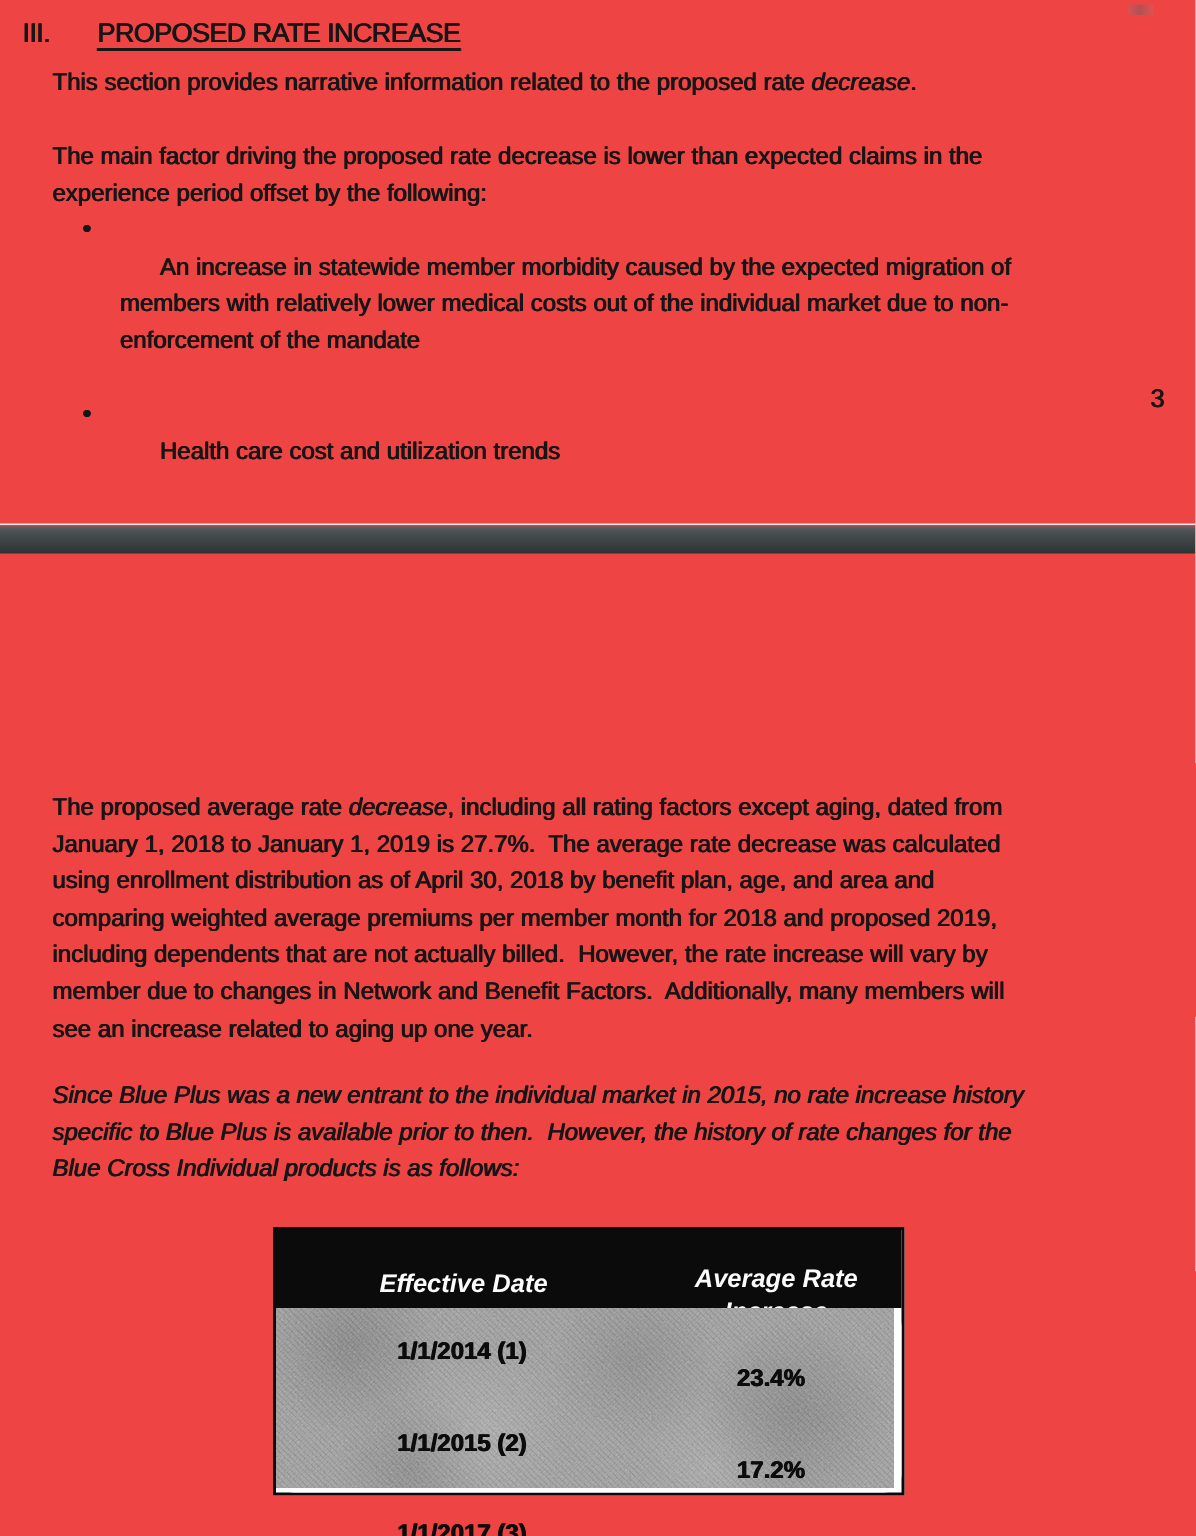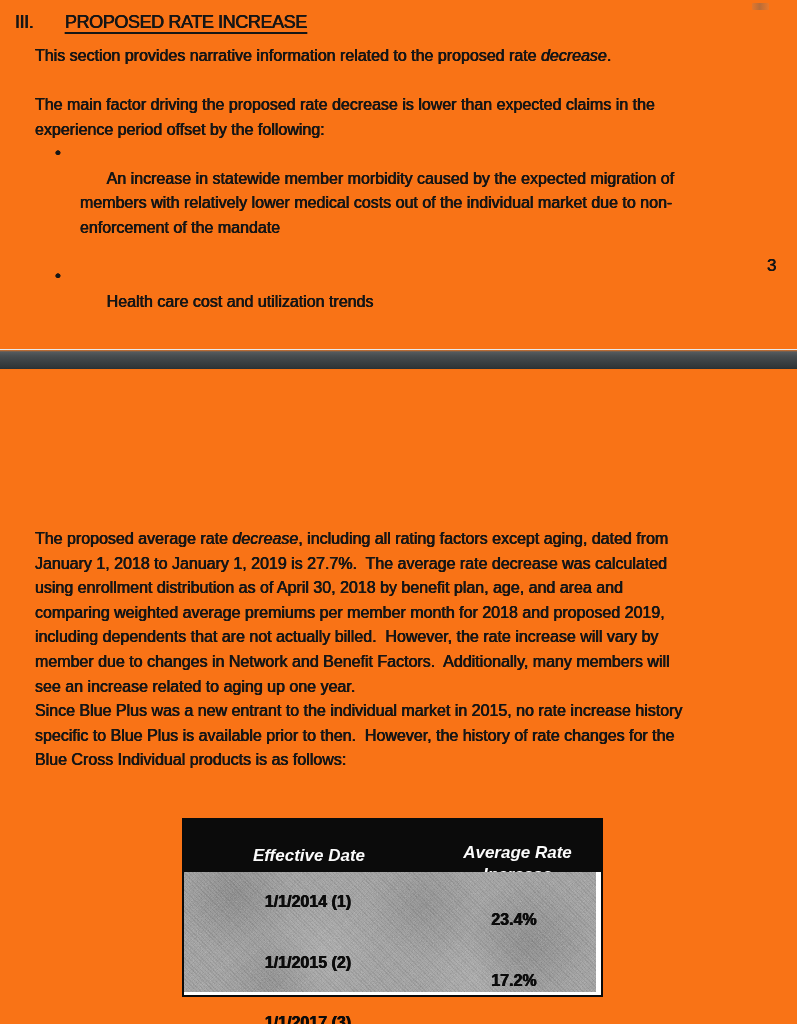--- a/index.html
+++ b/index.html
@@ -1,20 +1,20 @@
 <!DOCTYPE html>
 <html><head>
 <meta charset="utf-8">
 <style>
   html, body { margin: 0; padding: 0; background: #ffffff; }
   .doc {
     position: relative;
     width: 797px;
     height: 1024px;
-    background: #f97316;
+    background: #ef4444;
     overflow: hidden;
     font-family: "Liberation Sans", sans-serif;
     font-size: 16px;
     line-height: 24.6px;
     color: #161616;
     text-shadow: 0.35px 0 currentColor, -0.35px 0 currentColor;
   }
 
   
   .heading {
@@ -34,21 +34,21 @@
 
   .para {
     position: absolute;
     left: 35px;
     width: 742px;
     white-space: pre-wrap;
   }
   .p-intro   { top: 44px;  }
   .p-factor  { top: 93px;  }
   .p-rate    { top: 527px; }
-  .p-history { top: 699px; }
+  .p-history { top: 719px; font-style: italic; }
 
   .bullets { position: absolute; top: 142px; left: 35px; width: 745px; }
   .bullet { position: relative; padding-left: 45px; white-space: pre-wrap; }
   .bullet .glyph { position: absolute; left: 20px; top: -1px; font-size: 17px; }
 
   .page-num { position: absolute; top: 254px; left: 767px; font-size: 17px; }
 
   .scan-artifact {
     position: absolute; top: 3px; left: 752px;
     width: 17px; height: 7px; border-radius: 1px;

